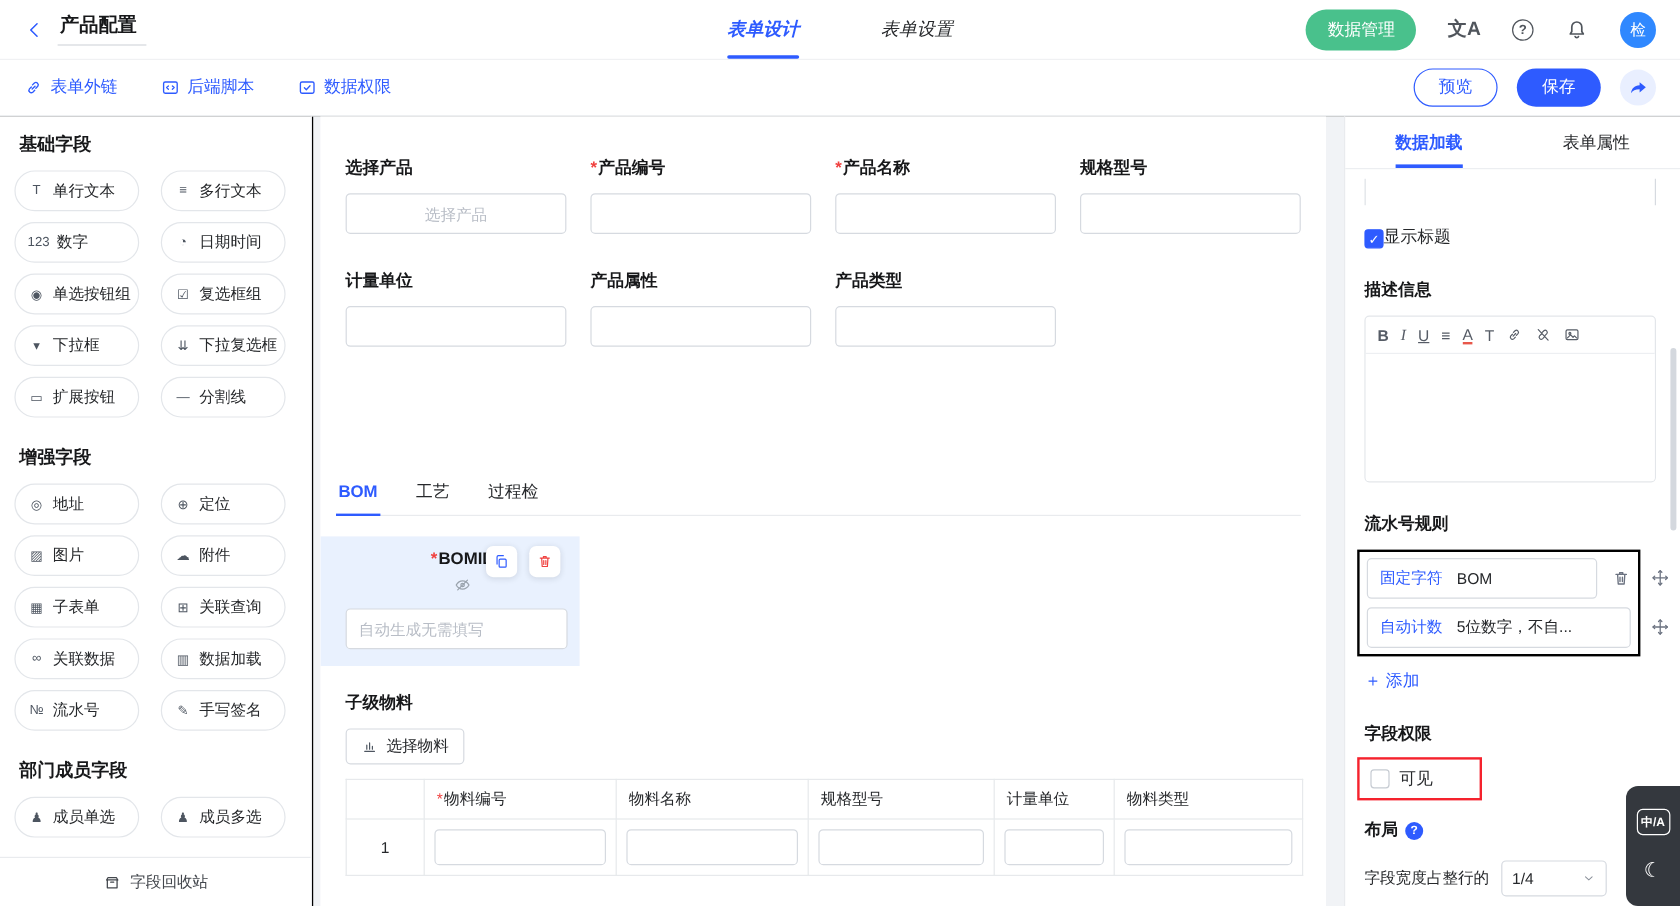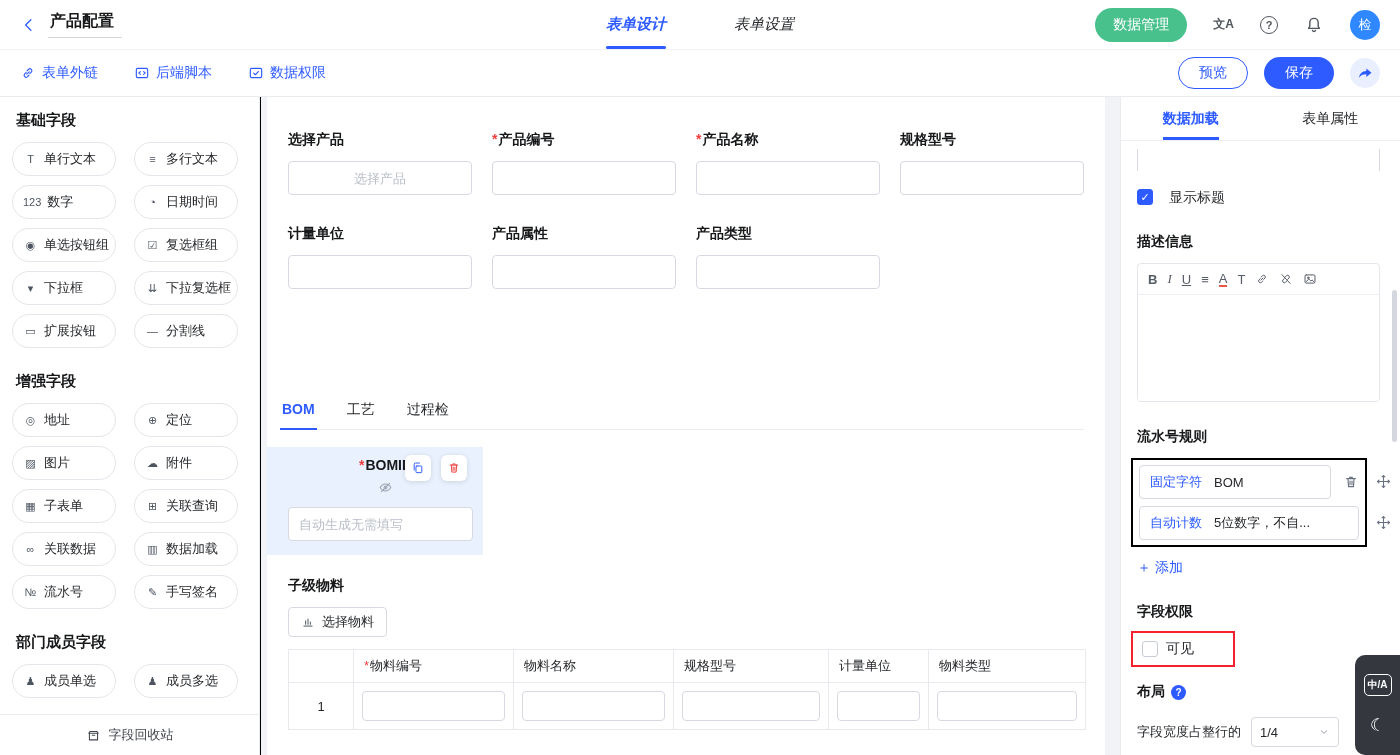--- a/index.html
+++ b/index.html
@@ -12,21 +12,21 @@
   .hdr-left{display:flex;align-items:center;gap:10px;}
   .back-ic{width:18px;height:18px;color:#2e5bff;cursor:pointer;}
   .hdr-title{font-size:16px;font-weight:700;color:#17181a;border-bottom:1px solid #d4d7dc;padding:0 8px 5px 2px;}
   .hdr-tabs{position:absolute;left:50%;transform:translateX(-50%);display:flex;gap:68px;height:100%;align-items:center;}
   .htab{font-size:15px;color:#26282b;cursor:pointer;position:relative;height:100%;display:flex;align-items:center;font-style:italic;}
   .htab.active{color:#2e5bff;font-weight:600;}
   .htab.active::after{content:"";position:absolute;bottom:0;left:50%;transform:translateX(-50%);width:60px;height:3px;background:#2e5bff;border-radius:2px;}
   .hdr-right{margin-left:auto;display:flex;align-items:center;gap:26px;}
   .btn-green{background:#49c18c;border:none;color:#fff;font-size:14px;padding:8px 18px;border-radius:17px;cursor:pointer;font-family:inherit;}
   .hicon{color:#50555c;cursor:pointer;}
-  .lang-ic{font-size:12px;font-weight:700;}
+  .lang-ic{font-size:16px;font-weight:700;}
   .help-ic{width:18px;height:18px;border:1.5px solid #50555c;border-radius:50%;display:flex;align-items:center;justify-content:center;font-size:11px;font-weight:700;box-sizing:border-box;}
   .bell-ic{width:20px;height:20px;}
   .avatar{width:30px;height:30px;border-radius:50%;background:#2f88ff;color:#fff;font-size:13px;display:flex;align-items:center;justify-content:center;cursor:pointer;}
 
   
   .tbar{position:absolute;top:50px;left:0;right:0;height:47px;display:flex;align-items:center;padding:0 20px;box-sizing:border-box;border-bottom:1px solid #e9ebee;background:#fff;z-index:2;}
   .tlink{display:flex;align-items:center;gap:6px;color:#2e5bff;font-size:14px;margin-right:36px;cursor:pointer;}
   .tbar-right{margin-left:auto;display:flex;align-items:center;gap:16px;}
   .btn-preview{background:#fff;border:1px solid #2e5bff;color:#2e5bff;font-size:14px;padding:6px 20px;border-radius:16px;cursor:pointer;font-family:inherit;}
   .btn-save{background:#2e5bff;border:none;color:#fff;font-size:14px;padding:7px 21px;border-radius:16px;cursor:pointer;font-family:inherit;}
@@ -81,21 +81,21 @@
 
   
   .props{position:absolute;top:97px;right:0;bottom:0;width:280px;background:#fff;border-left:1px solid #e9ebee;box-sizing:border-box;}
   .ptabs{height:43px;display:flex;border-bottom:1px solid #eceef1;}
   .ptab{flex:1;display:flex;align-items:center;justify-content:center;font-size:14px;color:#26282b;position:relative;cursor:pointer;}
   .ptab.active{color:#2e5bff;font-weight:600;}
   .ptab.active::after{content:"";position:absolute;bottom:0;left:50%;transform:translateX(-50%);width:56px;height:3px;background:#2e5bff;}
   .pbody{padding:8px 20px 0 16px;position:relative;}
   .partial{height:22px;overflow:hidden;}
   .partial input{width:100%;height:36px;margin-top:-16px;border:1px solid #d6dae0;border-radius:4px;box-sizing:border-box;outline:none;}
-  .cb-row{margin-top:18px;display:flex;align-items:flex-start;gap:16px;font-size:14px;color:#26282b;}
+  .cb-row{margin-top:18px;display:flex;align-items:flex-end;gap:0;font-size:14px;color:#26282b;}
   .cb{width:16px;height:16px;border:1px solid #c6cbd2;border-radius:3px;background:#fff;display:inline-flex;align-items:center;justify-content:center;box-sizing:border-box;cursor:pointer;flex:none;}
   .cb.checked{background:#2e5bff;border-color:#2e5bff;}
   .cb.checked::after{content:"✓";color:#fff;font-size:11px;font-weight:700;}
   .ptitle{margin-top:26px;font-size:14px;font-weight:700;color:#17181a;}
   .editor{margin-top:12px;border:1px solid #e3e6ea;border-radius:4px;overflow:hidden;}
   .ed-toolbar{height:30px;display:flex;align-items:center;gap:10px;padding:0 10px;border-bottom:1px solid #edeff2;color:#565c66;font-size:13px;}
   .ed-it{cursor:pointer;}
   .ed-b{font-weight:700;}
   .ed-i{font-style:italic;font-family:"Liberation Serif",serif;}
   .ed-u{text-decoration:underline;}

